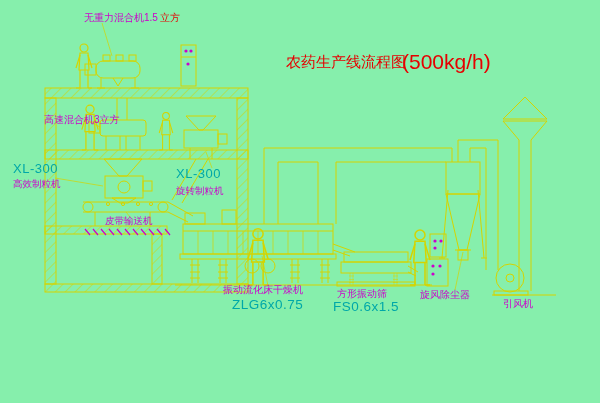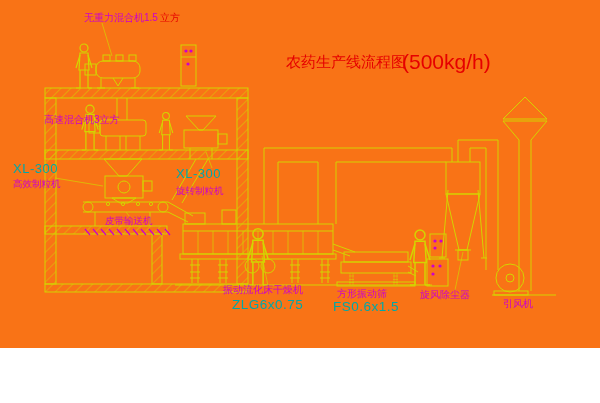--- a/index.html
+++ b/index.html
@@ -1,16 +1,16 @@
 <!DOCTYPE html>
 <html><head>
 <meta charset="utf-8">
 <style>
   html,body{margin:0;padding:0;background:#ffffff;}
-  .stage{position:relative;width:600px;height:348px;background:#f97316;overflow:hidden;}
+  .stage{position:relative;width:600px;height:403px;background:#86efac;overflow:hidden;}
   svg{display:block;}
   text{font-family:"Liberation Sans", sans-serif;}
   .y{stroke:#d4d400;fill:none;stroke-width:1;}
   .yt{stroke:#d4d400;fill:none;stroke-width:.7;}
   .hb{fill:url(#hx);stroke:#d4d400;stroke-width:1;}
   .m{fill:#cc00cc;}
   .c{fill:#00a8a8;letter-spacing:.5px;}
   .r{fill:#e60000;}
   .mg{stroke:#cc00cc;stroke-width:1.2;fill:none;}
   .dot{fill:#cc00cc;stroke:none;}

